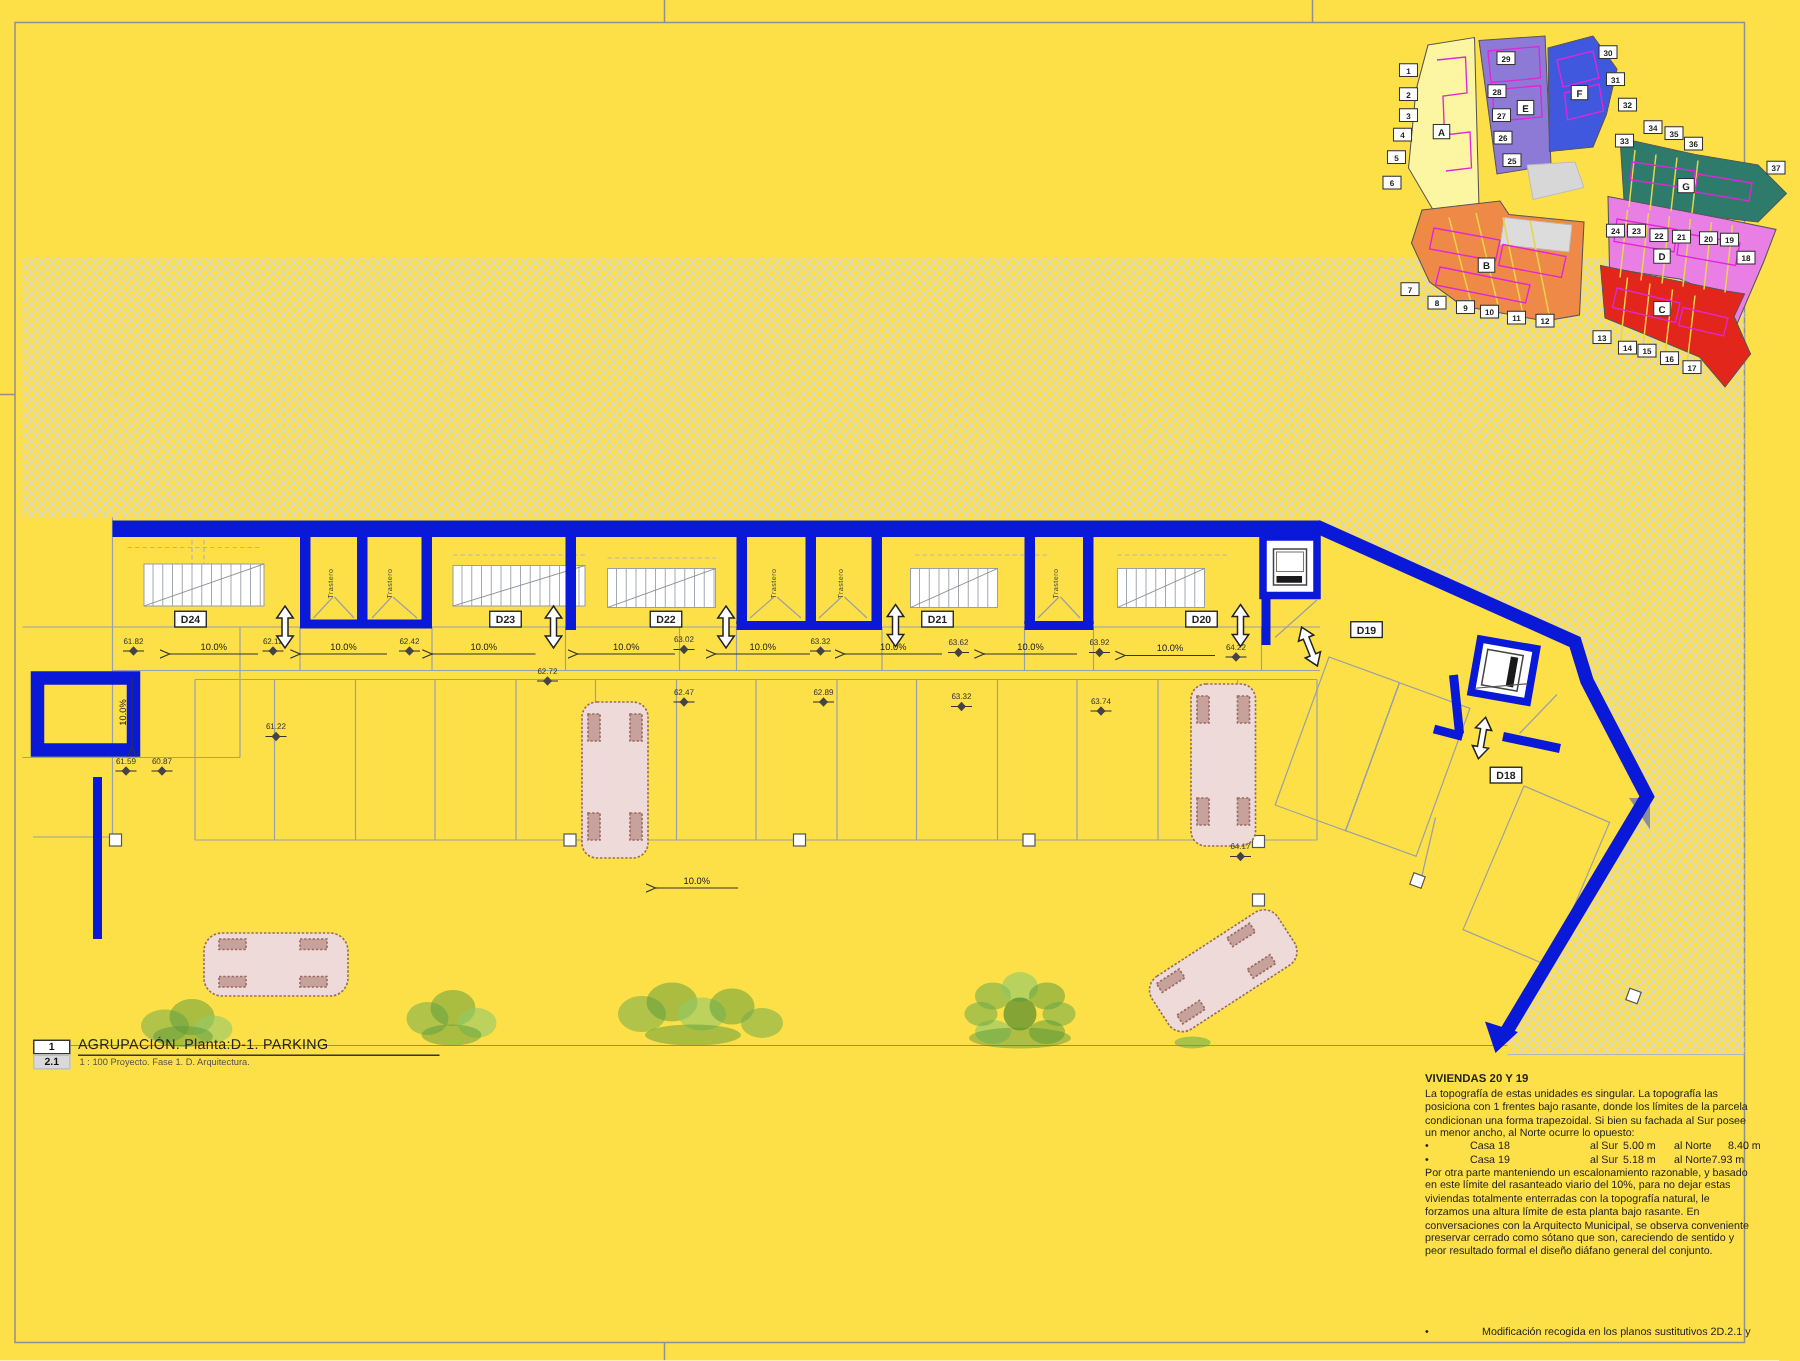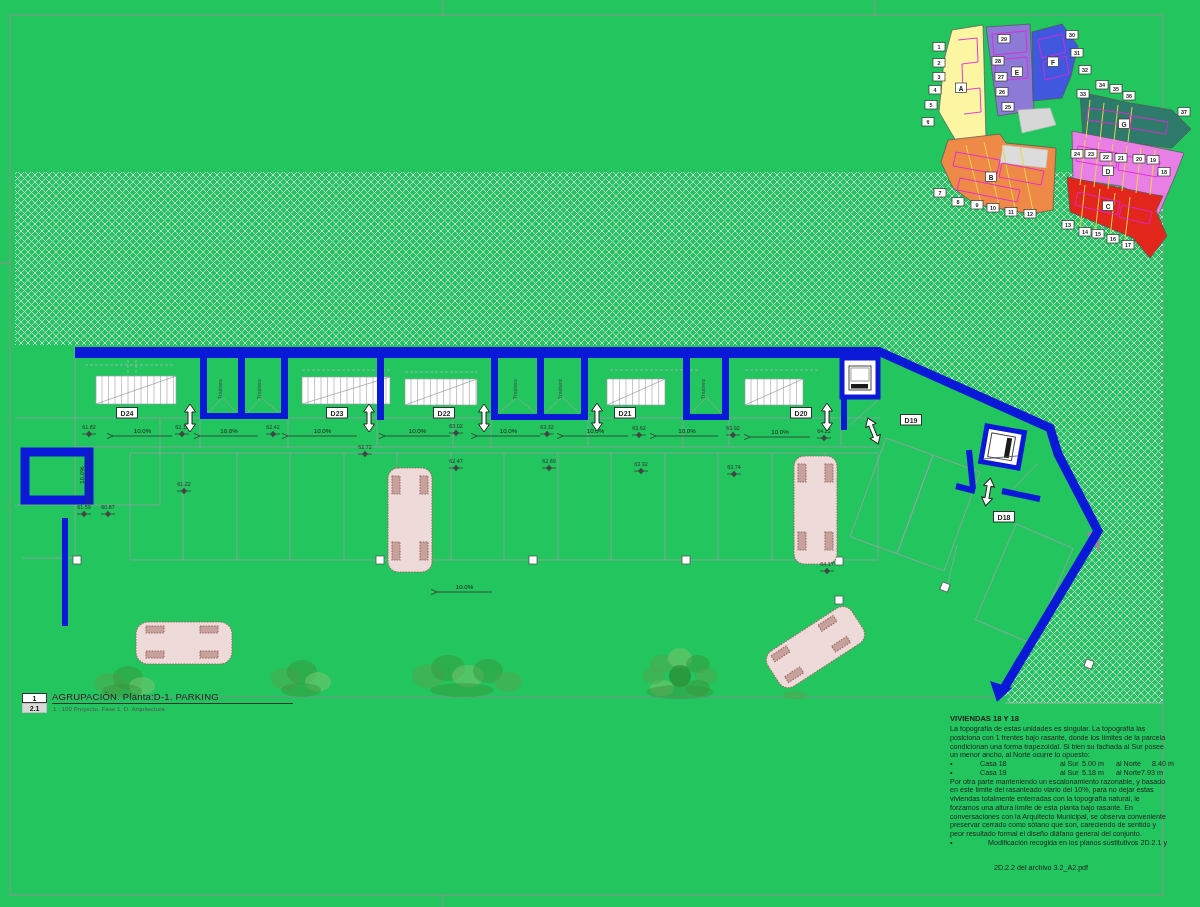--- a/index.html
+++ b/index.html
@@ -1,34 +1,34 @@
 <!DOCTYPE html>
 <html><head>
 <meta charset="utf-8">
 <style>
   html,body{margin:0;padding:0;background:#fff;}
-  .page{position:relative;width:1200px;height:907px;background:#22c55e;overflow:hidden;
+  .page{position:relative;width:1200px;height:907px;background:#fde047;overflow:hidden;
         font-family:"Liberation Sans",sans-serif;}
   .page svg{position:absolute;left:0;top:0;}
   #titleblock{position:absolute;left:0;top:0;width:1200px;height:907px;pointer-events:none;}
   .tb-box{position:absolute;box-sizing:border-box;font-size:7px;font-weight:bold;text-align:center;
           line-height:9px;color:#111;}
   #tb-1{left:22px;top:693px;width:25px;height:10px;border:1px solid #333;background:#fff;}
   #tb-21{left:22px;top:703px;width:25px;height:10px;background:#d9d9d9;border:1px solid #c0c0c0;}
   #tb-title{position:absolute;left:52px;top:691px;width:241px;font-size:9.5px;color:#222;
             border-bottom:1.6px solid #333;padding-bottom:1px;letter-spacing:.2px;white-space:nowrap;}
   #tb-sub{position:absolute;left:53px;top:705px;font-size:6.2px;color:#555;white-space:nowrap;}
   #notes{position:absolute;left:950px;top:714px;width:218px;color:#222;}
   #notes .nh{font-size:7.6px;font-weight:bold;margin-bottom:2px;}
   #notes .nl{font-size:7.15px;line-height:8.75px;white-space:nowrap;}
   #notes .ncasa{position:relative;height:8.75px;font-size:7.15px;}
   #notes .ncasa span{position:absolute;top:0;white-space:nowrap;}
   #notes .nb2{position:relative;font-size:7.15px;line-height:8.75px;}
   #notes .nb2 .bul{position:absolute;left:0;}
-  #notes .nb2 .ind{margin-left:38px;white-space:nowrap;}
+  #notes .nb2 .ind{margin-left:38px;white-space:nowrap;margin-top:45px;}
   #notes .nb2 .ind2{margin-left:44px;white-space:nowrap;margin-top:16px;}
 </style>
 </head>
 <body>
 
 <div class="page">
 
 <svg id="plan-svg" width="1200" height="907" viewBox="0 0 1200 907">
   <defs>
     <pattern id="xhatch" width="7" height="7" patternUnits="userSpaceOnUse">
@@ -721,21 +721,21 @@
 </svg>
 
 <div id="titleblock">
   <div id="tb-1" class="tb-box">1</div>
   <div id="tb-21" class="tb-box">2.1</div>
   <div id="tb-title">AGRUPACIÓN. Planta:D-1. PARKING</div>
   <div id="tb-sub">1 : 100 Proyecto. Fase 1. D. Arquitectura.</div>
 </div>
 
 <div id="notes">
-  <div class="nh">VIVIENDAS 18 Y 18</div>
+  <div class="nh">VIVIENDAS 20 Y 19</div>
 <div class="nl">La topografía de estas unidades es singular. La topografía las</div>
       <div class="nl">posiciona con 1 frentes bajo rasante, donde los límites de la parcela</div>
       <div class="nl">condicionan una forma trapezoidal. Si bien su fachada al Sur posee</div>
       <div class="nl">un menor ancho, al Norte ocurre lo opuesto:</div>
       <div class="ncasa">
         <span style="left: 0px;">•</span>
         <span style="left: 30px;">Casa 18</span>
         <span style="left: 110px;">al Sur</span>
         <span style="left: 132px;">5.00 m</span>
         <span style="left: 166px;">al Norte</span>

